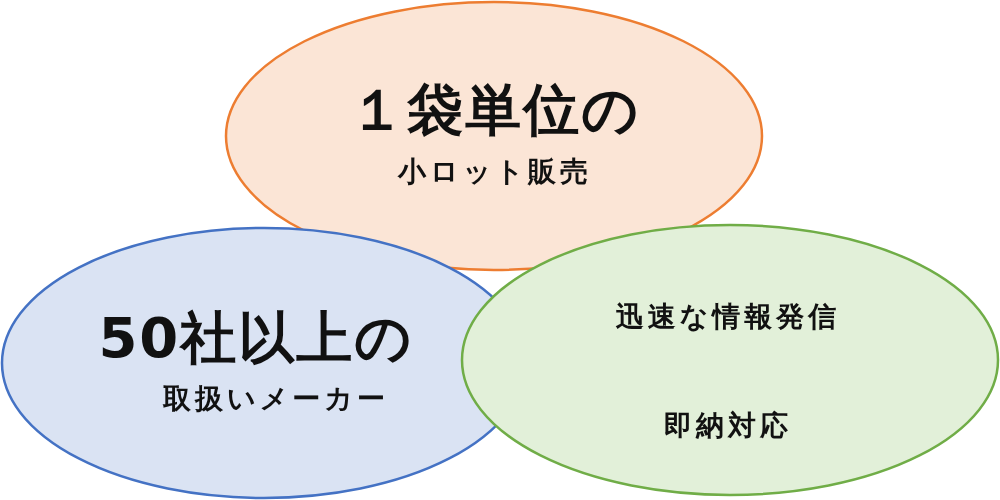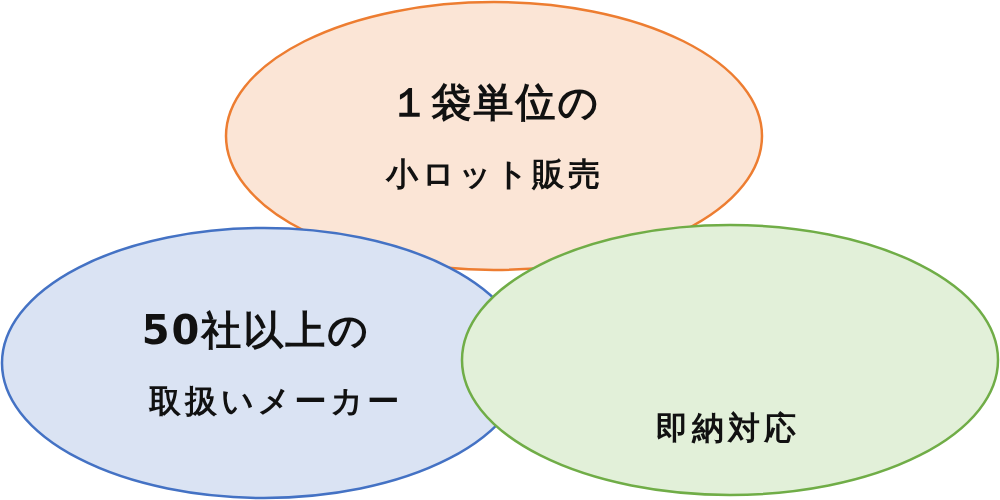--- a/index.html
+++ b/index.html
@@ -23,33 +23,34 @@
       height: 500px;
     }
     .label {
       position: absolute;
       transform: translateX(-50%);
       white-space: nowrap;
       color: #111111;
       text-align: center;
       line-height: 1;
     }
-    .l-big { font-size: 40px; font-weight: bold; letter-spacing: 2px; }
-    .l-med { font-size: 32px; font-weight: bold; letter-spacing: 4px; }
+    .l-big { font-size: 56px; font-weight: bold; letter-spacing: 2px; }
+    .l-med { font-size: 28px; font-weight: bold; letter-spacing: 4px; }
   </style>
 </head>
 <body>
 
 <div class="canvas">
   <svg class="shapes" viewBox="0 0 1000 500">
     <ellipse id="e-top" cx="494" cy="136" rx="268" ry="134" fill="#FBE5D6" stroke="#ED7D31" stroke-width="2.5"></ellipse>
     <ellipse id="e-left" cx="264" cy="363" rx="262" ry="135" fill="#DAE3F3" stroke="#4472C4" stroke-width="2.5"></ellipse>
     <ellipse id="e-right" cx="730" cy="360" rx="268" ry="135" fill="#E2F0D9" stroke="#70AD47" stroke-width="2.5"></ellipse>
   </svg>
 
   <div class="label l-big" style="left:495px; top:82px;">１袋単位の</div>
   <div class="label l-med" style="left:495px; top:158px;">小ロット販売</div>
 
   <div class="label l-big" style="left:256px; top:310px;">50社以上の</div>
   <div class="label l-med" style="left:276px; top:385px;">取扱いメーカー</div>
 
+  <div class="label l-med" style="left:728px; top:303px;">迅速な情報発信</div>
   <div class="label l-med" style="left:728px; top:372px;margin-top:40px;">即納対応</div>
 </div>
 
 </body></html>

